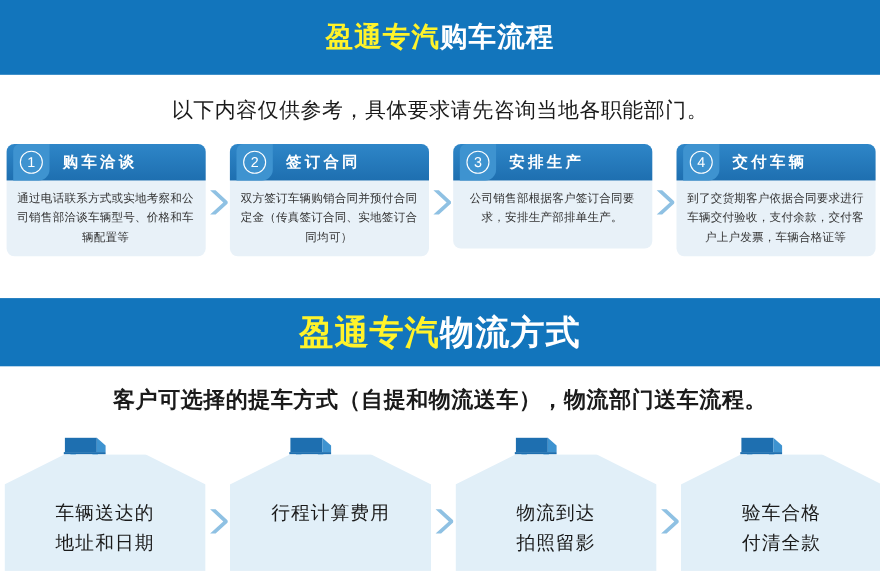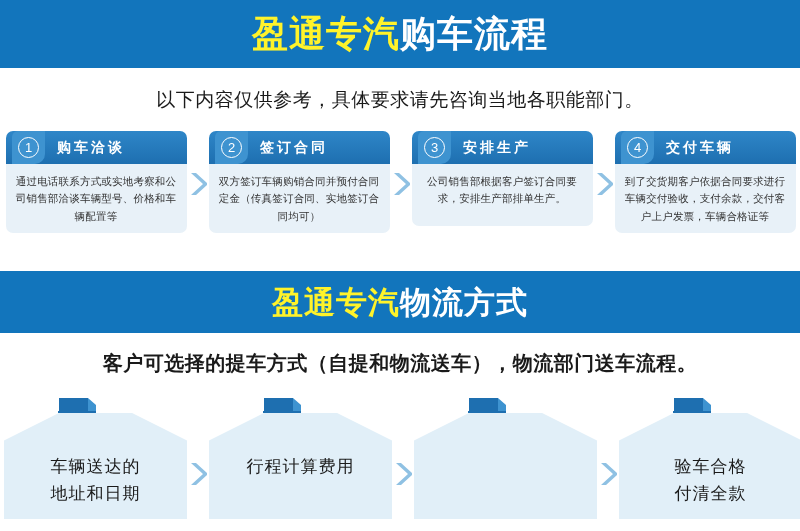--- a/index.html
+++ b/index.html
@@ -21,21 +21,21 @@
     box-sizing: border-box;
     background: #1275BC;
     display: flex;
     align-items: center;
     justify-content: center;
     position: relative;
   }
   .banner-1 { height: 68px; }
   .banner-2 { height: 62px; }
   .banner-title {
-    font-size: 36px;
+    font-size: 25px;
     font-weight: bold;
     letter-spacing: 1px;
     white-space: nowrap;
     line-height: 1;
   }
   .banner-2 .banner-title { font-size: 31px; }
   .brand { color: #FFF32A; }
   .rest  { color: #ffffff; }
 
   
@@ -327,20 +327,24 @@
 
   <div class="logi-card">
     <svg class="truck" viewBox="0 0 46 24">
       <rect x="3" y="2" width="29" height="13" fill="#1E6FB0"></rect>
       <path d="M32 2 L40 9 L40 15 L32 15 Z" fill="#3E93D0"></path>
       <rect x="2" y="15" width="38" height="2" fill="#1E6FB0"></rect>
       <rect x="8" y="17" width="5" height="3" fill="#3E93D0"></rect>
       <rect x="28" y="17" width="5" height="3" fill="#3E93D0"></rect>
     </svg>
     <div class="pent"></div>
+    <div class="logi-text">
+      <div>物流到达</div>
+      <div>拍照留影</div>
+    </div>
   </div>
 
   <div class="chev-logi">
     <svg width="18" height="26" viewBox="0 0 18 26">
         <path d="M2 2 L14 13 L2 24 L7 24 L19 13 L7 2 Z" fill="#8FC1E3"></path>
       </svg>
   </div>
 
   <div class="logi-card">
     <svg class="truck" viewBox="0 0 46 24">

